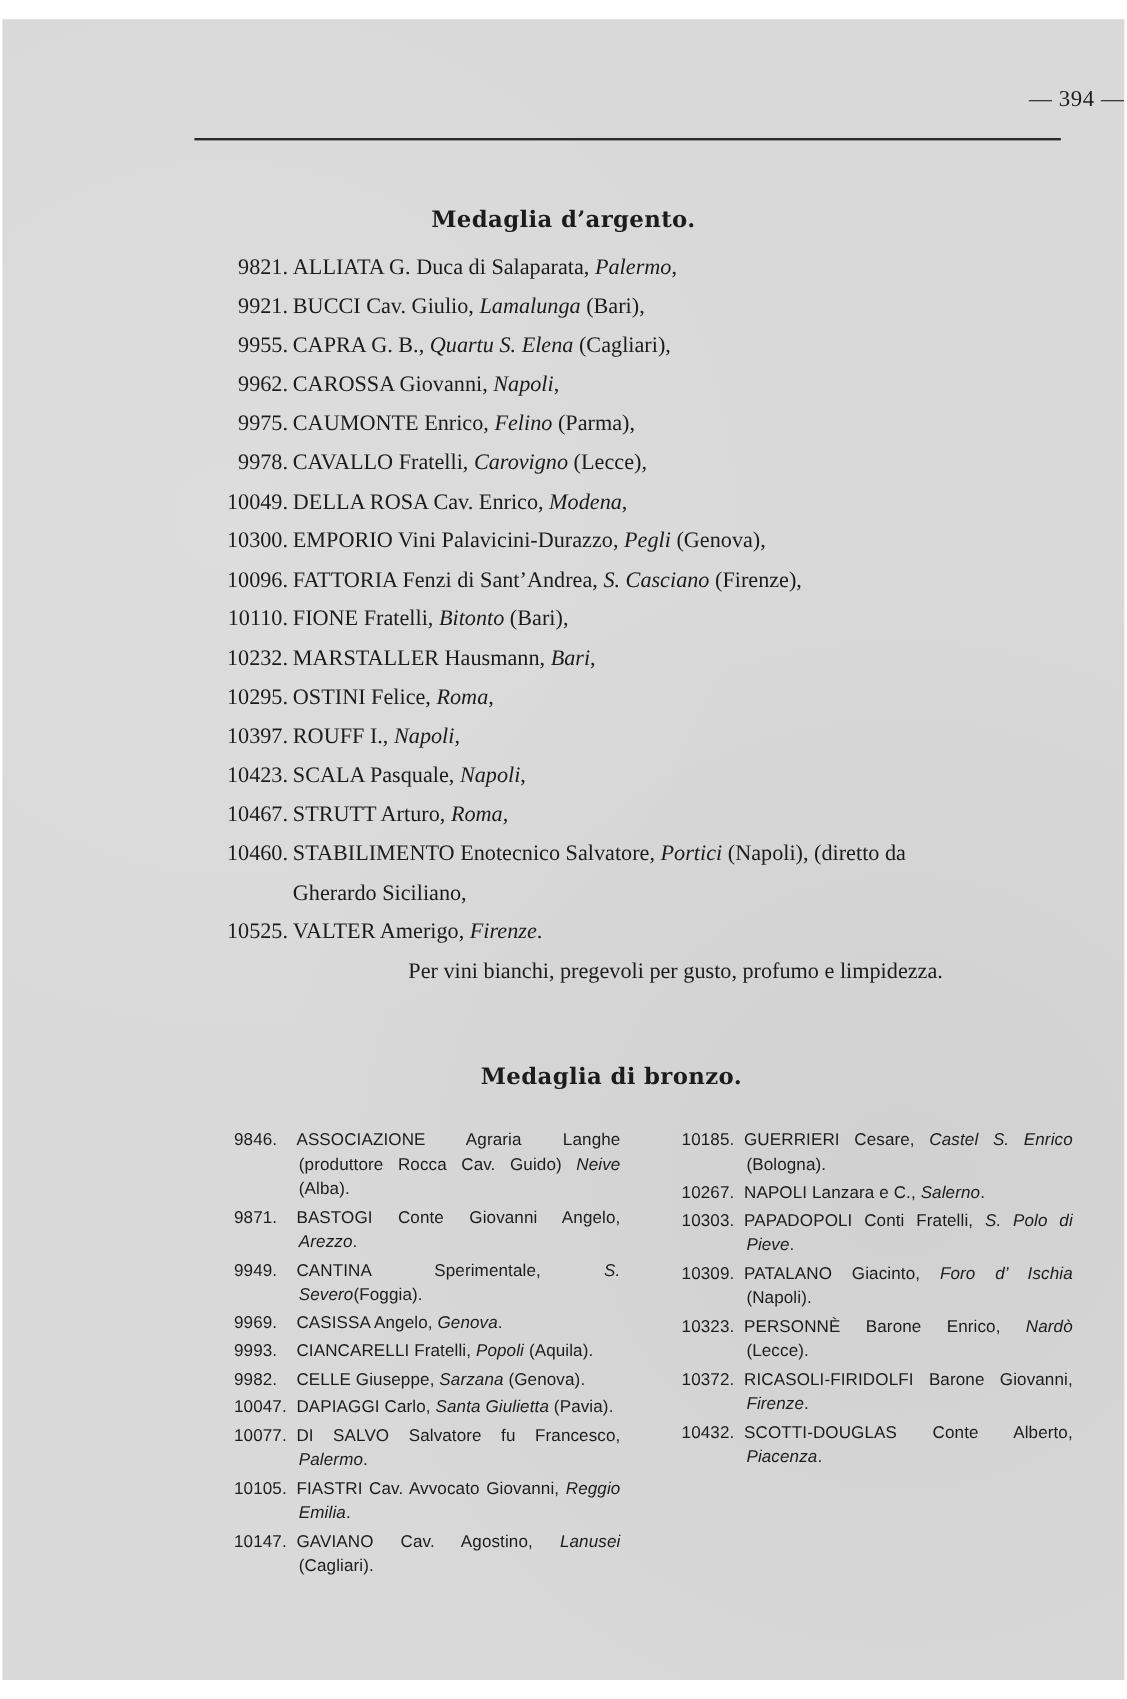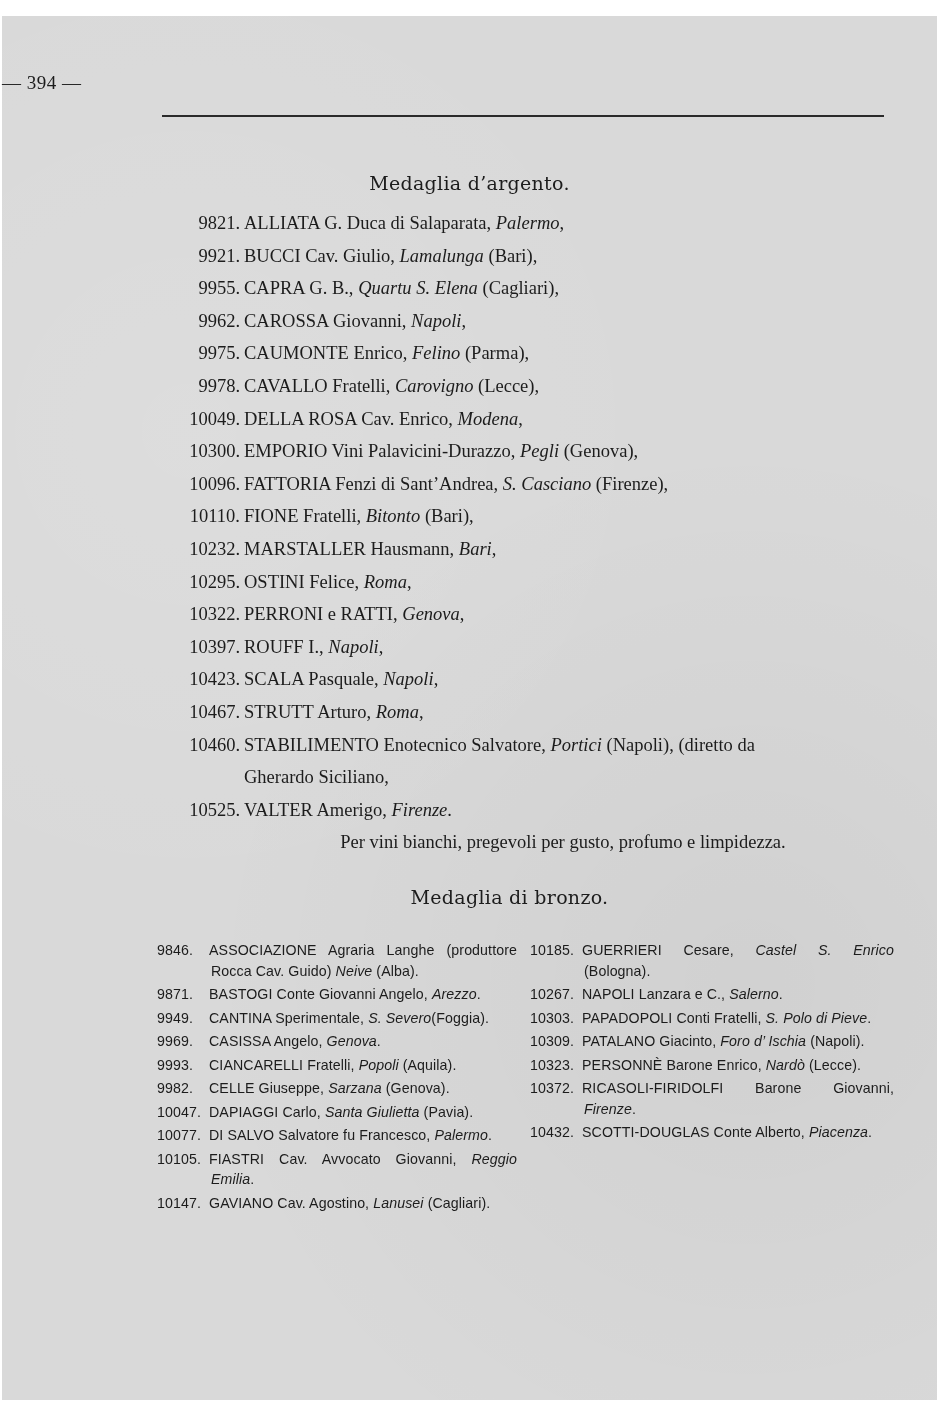--- a/index.html
+++ b/index.html
@@ -8,51 +8,51 @@
     position: absolute; left: 2px; top: 16px; width: 935px; height: 1384px;
     background: #d9d9d9;
     background-image:
       radial-gradient(circle at 20% 30%, rgba(255,255,255,0.10) 0, rgba(255,255,255,0) 40%),
       radial-gradient(circle at 80% 70%, rgba(0,0,0,0.04) 0, rgba(0,0,0,0) 45%);
     font-family: "Liberation Serif", "DejaVu Serif", serif;
     color: #1c1c1c;
   }
   .page-number {
     position: absolute; left: 0; width: 100%; top: 56px;
-    text-align: left; font-size: 19px; letter-spacing: 0.5px;
+    text-align: right; font-size: 19px; letter-spacing: 0.5px;
   }
   .rule {
     position: absolute; left: 160px; width: 722px; top: 99px; height: 0;
     border-top: 2px solid #2a2a2a;
   }
   .section-title {
     position: absolute; left: 0; width: 100%; text-align: center;
     font-family: "DejaVu Serif", "Liberation Serif", serif;
-    font-weight: normal; font-size: 19px; letter-spacing: 0.3px;
+    font-weight: bold; font-size: 19px; letter-spacing: 0.3px;
   }
   .silver-title { top: 156px; }
   .bronze-title { top: 870px; left: 40px; }
 
   .silver-list {
     position: absolute; left: 160px; top: 191px; width: 730px;
     font-size: 18.5px; line-height: 32.6px;
   }
   .silver-list .entry { position: relative; padding-left: 82px; }
   .silver-list .num { position: absolute; left: 0; width: 78px; text-align: right; }
   .silver-list .cont { padding-left: 82px; }
   .silver-list .note { padding-left: 72px; text-align: center; }
 
   .col {
     position: absolute; top: 924px; width: 360px;
     font-family: "Liberation Sans", "DejaVu Sans", sans-serif;
     font-size: 14.2px; line-height: 20.5px; letter-spacing: 0.1px;
   }
   .col-left { left: 155px; }
   .col-right { left: 528px; width: 364px; }
-  .col .entry { position: relative; padding-left: 54px; text-indent: -54px; margin-bottom: 3px; text-align: justify; }
+  .col .entry { position: relative; padding-left: 54px; text-indent: -54px; margin-bottom: 3px; text-align: justify; margin-left: 38px; }
   .col .entry .num { display: inline-block; width: 52px; text-indent: 0; }
   .col .entry.dots .num { letter-spacing: 1px; }
   i, .it { font-style: italic; }
 </style>
 </head>
 <body>
 
 <div class="page">
   <div class="page-number">— 394 —</div>
   <div class="rule"></div>
@@ -64,21 +64,20 @@
       <div class="entry"><span class="num">9955.</span><span>CAPRA G. B.,</span> <span class="it">Quartu S. Elena</span><span> (Cagliari),</span></div>
       <div class="entry"><span class="num">9962.</span><span>CAROSSA Giovanni,</span> <span class="it">Napoli</span><span>,</span></div>
       <div class="entry"><span class="num">9975.</span><span>CAUMONTE Enrico,</span> <span class="it">Felino</span><span> (Parma),</span></div>
       <div class="entry"><span class="num">9978.</span><span>CAVALLO Fratelli,</span> <span class="it">Carovigno</span><span> (Lecce),</span></div>
       <div class="entry"><span class="num">10049.</span><span>DELLA ROSA Cav. Enrico,</span> <span class="it">Modena</span><span>,</span></div>
       <div class="entry"><span class="num">10300.</span><span>EMPORIO Vini Palavicini-Durazzo,</span> <span class="it">Pegli</span><span> (Genova),</span></div>
       <div class="entry"><span class="num">10096.</span><span>FATTORIA Fenzi di Sant’Andrea,</span> <span class="it">S. Casciano</span><span> (Firenze),</span></div>
       <div class="entry"><span class="num">10110.</span><span>FIONE Fratelli,</span> <span class="it">Bitonto</span><span> (Bari),</span></div>
       <div class="entry"><span class="num">10232.</span><span>MARSTALLER Hausmann,</span> <span class="it">Bari</span><span>,</span></div>
       <div class="entry"><span class="num">10295.</span><span>OSTINI Felice,</span> <span class="it">Roma</span><span>,</span></div>
-      <div class="entry"><span class="num">10322.</span><span>PERRONI e RATTI,</span> <span class="it">Genova</span><span>,</span></div>
       <div class="entry"><span class="num">10397.</span><span>ROUFF I.,</span> <span class="it">Napoli</span><span>,</span></div>
       <div class="entry"><span class="num">10423.</span><span>SCALA Pasquale,</span> <span class="it">Napoli</span><span>,</span></div>
       <div class="entry"><span class="num">10467.</span><span>STRUTT Arturo,</span> <span class="it">Roma</span><span>,</span></div>
       <div class="entry"><span class="num">10460.</span><span>STABILIMENTO Enotecnico Salvatore,</span> <span class="it">Portici</span><span> (Napoli), (diretto da</span></div>
       <div class="cont"><span>Gherardo Siciliano,</span></div>
       <div class="entry"><span class="num">10525.</span><span>VALTER Amerigo,</span> <span class="it">Firenze</span><span>.</span></div>
       <div class="note">Per vini bianchi, pregevoli per gusto, profumo e limpidezza.</div>
     </div>
 
   <div class="section-title bronze-title">Medaglia di bronzo.</div>

